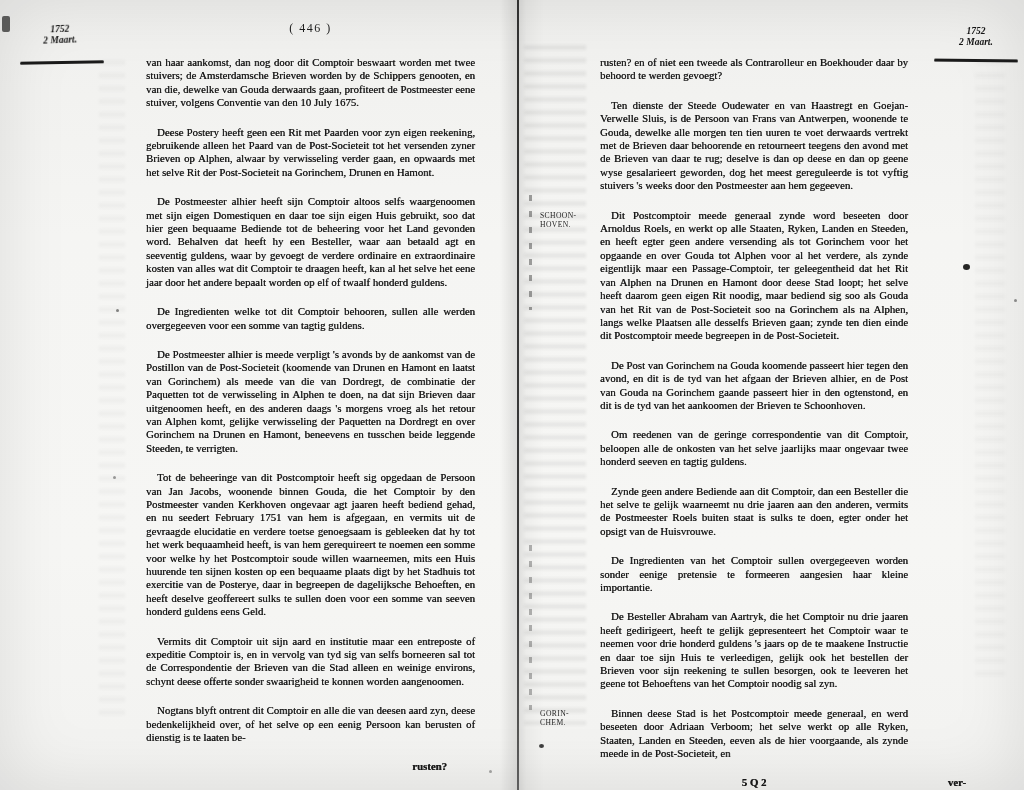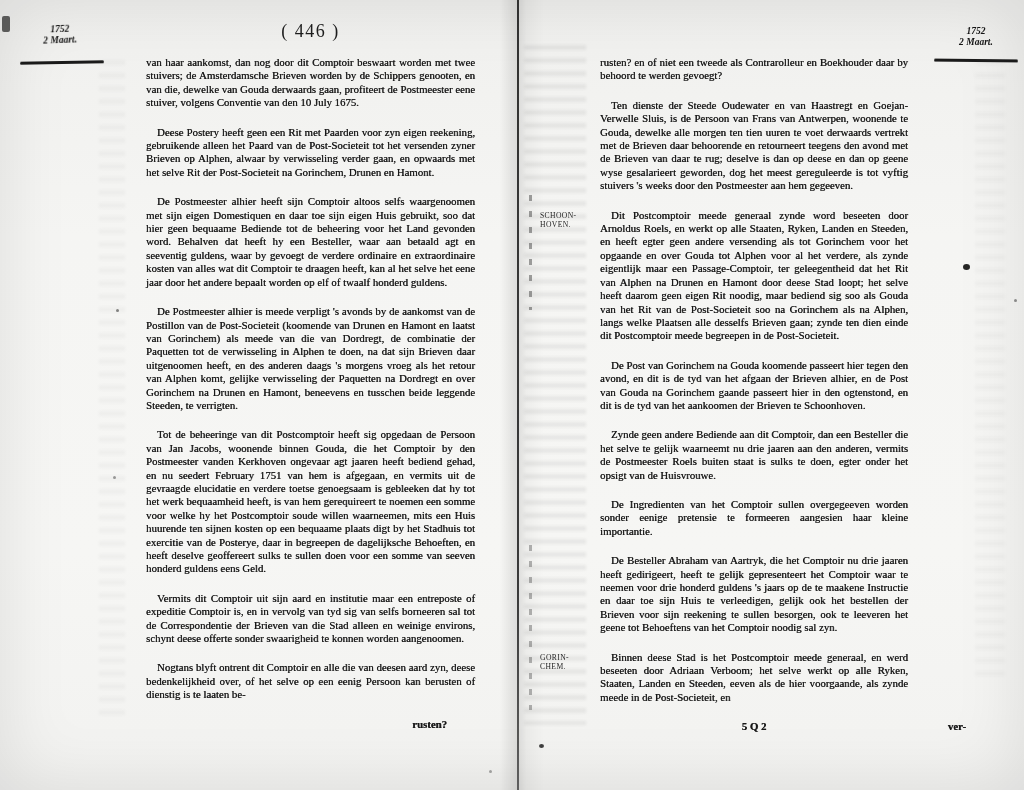--- a/index.html
+++ b/index.html
@@ -13,21 +13,21 @@
   .page{position:absolute;top:0;bottom:0;}
   #left-page{left:0;width:512px;}
   #right-page{left:512px;width:512px;}
 
   
   .spine-shade{position:absolute;left:500px;top:0;bottom:0;width:44px;pointer-events:none;
     background:linear-gradient(90deg,rgba(0,0,0,0) 0%,rgba(0,0,0,0.10) 40%,rgba(0,0,0,0.03) 60%,rgba(0,0,0,0) 100%);}
   .spine-line{position:absolute;left:517px;top:0;bottom:0;width:2px;
     background:linear-gradient(180deg,#141414 0%,#1d1d1d 75%,#4a4a4a 100%);opacity:.85;}
 
-  .page-header{position:absolute;top:21px;font-size:18px;letter-spacing:1.5px;
+  .page-header{position:absolute;top:21px;font-size:12px;letter-spacing:1.5px;
     text-align:center;color:#1d1d1d;filter:blur(0.2px);}
   #left-page .page-header{left:130px;width:361px;}
   #right-page .page-header{left:72px;width:340px;}
 
   .margin-date{position:absolute;font-style:italic;font-weight:bold;font-size:9.5px;
     line-height:10.5px;text-align:center;color:#151515;filter:blur(0.4px);}
   #left-page .margin-date{left:16px;top:24px;width:88px;transform:rotate(-2deg);}
   #right-page .margin-date{left:420px;top:26px;width:88px;}
   .date-rule{position:absolute;height:3px;background:#1a1a1a;border-radius:2px;filter:blur(0.3px);}
   #left-page .date-rule{left:20px;top:61px;width:84px;transform:rotate(-1deg);}
@@ -77,40 +77,42 @@
       <span>1752</span><br>
       <span>2 Maart.</span>
     </div>
     <div class="date-rule"></div>
     <div class="page-header">( 446 )</div>
     <div class="page-text">
 
     <p>van haar aankomst, dan nog door dit Comptoir beswaart worden met twee stuivers; de Amsterdamsche Brieven worden by de Schippers genooten, en van die, dewelke van Gouda derwaards gaan, profiteert de Postmeester eene stuiver, volgens Conventie van den 10 July 1675.</p>
         <p class="indent">Deese Postery heeft geen een Rit met Paarden voor zyn eigen reekening, gebruikende alleen het Paard van de Post-Societeit tot het versenden zyner Brieven op Alphen, alwaar by verwisseling verder gaan, en opwaards met het selve Rit der Post-Societeit na Gorinchem, Drunen en Hamont.</p>
         <p class="indent">De Postmeester alhier heeft sijn Comptoir altoos selfs waargenoomen met sijn eigen Domestiquen en daar toe sijn eigen Huis gebruikt, soo dat hier geen bequaame Bediende tot de beheering voor het Land gevonden word. Behalven dat heeft hy een Besteller, waar aan betaald agt en seeventig guldens, waar by gevoegt de verdere ordinaire en extraordinaire kosten van alles wat dit Comptoir te draagen heeft, kan al het selve het eene jaar door het andere bepaalt worden op elf of twaalf honderd guldens.</p>
+        <p class="indent">De Ingredienten welke tot dit Comptoir behooren, sullen alle werden overgegeeven voor een somme van tagtig guldens.</p>
         <p class="indent">De Postmeester alhier is meede verpligt 's avonds by de aankomst van de Postillon van de Post-Societeit (koomende van Drunen en Hamont en laatst van Gorinchem) als meede van die van Dordregt, de combinatie der Paquetten tot de verwisseling in Alphen te doen, na dat sijn Brieven daar uitgenoomen heeft, en des anderen daags 's morgens vroeg als het retour van Alphen komt, gelijke verwisseling der Paquetten na Dordregt en over Gorinchem na Drunen en Hamont, beneevens en tusschen beide leggende Steeden, te verrigten.</p>
         <p class="indent">Tot de beheeringe van dit Postcomptoir heeft sig opgedaan de Persoon van Jan Jacobs, woonende binnen Gouda, die het Comptoir by den Postmeester vanden Kerkhoven ongevaar agt jaaren heeft bediend gehad, en nu seedert February 1751 van hem is afgegaan, en vermits uit de gevraagde elucidatie en verdere toetse genoegsaam is gebleeken dat hy tot het werk bequaamheid heeft, is van hem gerequireert te noemen een somme voor welke hy het Postcomptoir soude willen waarneemen, mits een Huis huurende ten sijnen kosten op een bequaame plaats digt by het Stadhuis tot exercitie van de Posterye, daar in begreepen de dagelijksche Behoeften, en heeft deselve geoffereert sulks te sullen doen voor een somme van seeven honderd guldens eens Geld.</p>
         <p class="indent">Vermits dit Comptoir uit sijn aard en institutie maar een entreposte of expeditie Comptoir is, en in vervolg van tyd sig van selfs borneeren sal tot de Correspondentie der Brieven van die Stad alleen en weinige environs, schynt deese offerte sonder swaarigheid te konnen worden aangenoomen.</p>
         <p class="indent">Nogtans blyft ontrent dit Comptoir en alle die van deesen aard zyn, deese bedenkelijkheid over, of het selve op een eenig Persoon kan berusten of dienstig is te laaten be-</p>
         <div class="catchword">rusten?</div>
       </div>
   </div>
 
   <div class="page" id="right-page">
     <div class="margin-date">
       <span>1752</span><br>
       <span>2 Maart.</span>
     </div>
     <div class="date-rule"></div>
     <div class="page-text">
 
     <p>rusten? en of niet een tweede als Contrarolleur en Boekhouder daar by behoord te werden gevoegt?</p>
         <p class="indent">Ten dienste der Steede Oudewater en van Haastregt en Goejan-Verwelle Sluis, is de Persoon van Frans van Antwerpen, woonende te Gouda, dewelke alle morgen ten tien uuren te voet derwaards vertrekt met de Brieven daar behoorende en retourneert teegens den avond met de Brieven van daar te rug; deselve is dan op deese en dan op geene wyse gesalarieert geworden, dog het meest gereguleerde is tot vyftig stuivers 's weeks door den Postmeester aan hem gegeeven.</p>
         <p class="indent"><span class="margin-note">SCHOON-<br>HOVEN.</span>Dit Postcomptoir meede generaal zynde word beseeten door Arnoldus Roels, en werkt op alle Staaten, Ryken, Landen en Steeden, en heeft egter geen andere versending als tot Gorinchem voor het opgaande en over Gouda tot Alphen voor al het verdere, als zynde eigentlijk maar een Passage-Comptoir, ter geleegentheid dat het Rit van Alphen na Drunen en Hamont door deese Stad loopt; het selve heeft daarom geen eigen Rit noodig, maar bediend sig soo als Gouda van het Rit van de Post-Societeit soo na Gorinchem als na Alphen, langs welke Plaatsen alle desselfs Brieven gaan; zynde ten dien einde dit Postcomptoir meede begreepen in de Post-Societeit.</p>
         <p class="indent">De Post van Gorinchem na Gouda koomende passeert hier tegen den avond, en dit is de tyd van het afgaan der Brieven alhier, en de Post van Gouda na Gorinchem gaande passeert hier in den ogtenstond, en dit is de tyd van het aankoomen der Brieven te Schoonhoven.</p>
+        <p class="indent">Om reedenen van de geringe correspondentie van dit Comptoir, beloopen alle de onkosten van het selve jaarlijks maar ongevaar twee honderd seeven en tagtig guldens.</p>
         <p class="indent">Zynde geen andere Bediende aan dit Comptoir, dan een Besteller die het selve te gelijk waarneemt nu drie jaaren aan den anderen, vermits de Postmeester Roels buiten staat is sulks te doen, egter onder het opsigt van de Huisvrouwe.</p>
         <p class="indent">De Ingredienten van het Comptoir sullen overgegeeven worden sonder eenige pretensie te formeeren aangesien haar kleine importantie.</p>
         <p class="indent">De Besteller Abraham van Aartryk, die het Comptoir nu drie jaaren heeft gedirigeert, heeft te gelijk gepresenteert het Comptoir waar te neemen voor drie honderd guldens 's jaars op de te maakene Instructie en daar toe sijn Huis te verleedigen, gelijk ook het bestellen der Brieven voor sijn reekening te sullen besorgen, ook te leeveren het geene tot Behoeftens van het Comptoir noodig sal zyn.</p>
         <p class="indent"><span class="margin-note">GORIN-<br>CHEM.</span>Binnen deese Stad is het Postcomptoir meede generaal, en werd beseeten door Adriaan Verboom; het selve werkt op alle Ryken, Staaten, Landen en Steeden, eeven als de hier voorgaande, als zynde meede in de Post-Societeit, en</p>
         <div class="sig-line"><span>5 Q 2</span><span class="catchword-right">ver-</span></div>
       </div>
   </div>
 
   <div class="spine-shade"></div>
   <div class="spine-line"></div>

